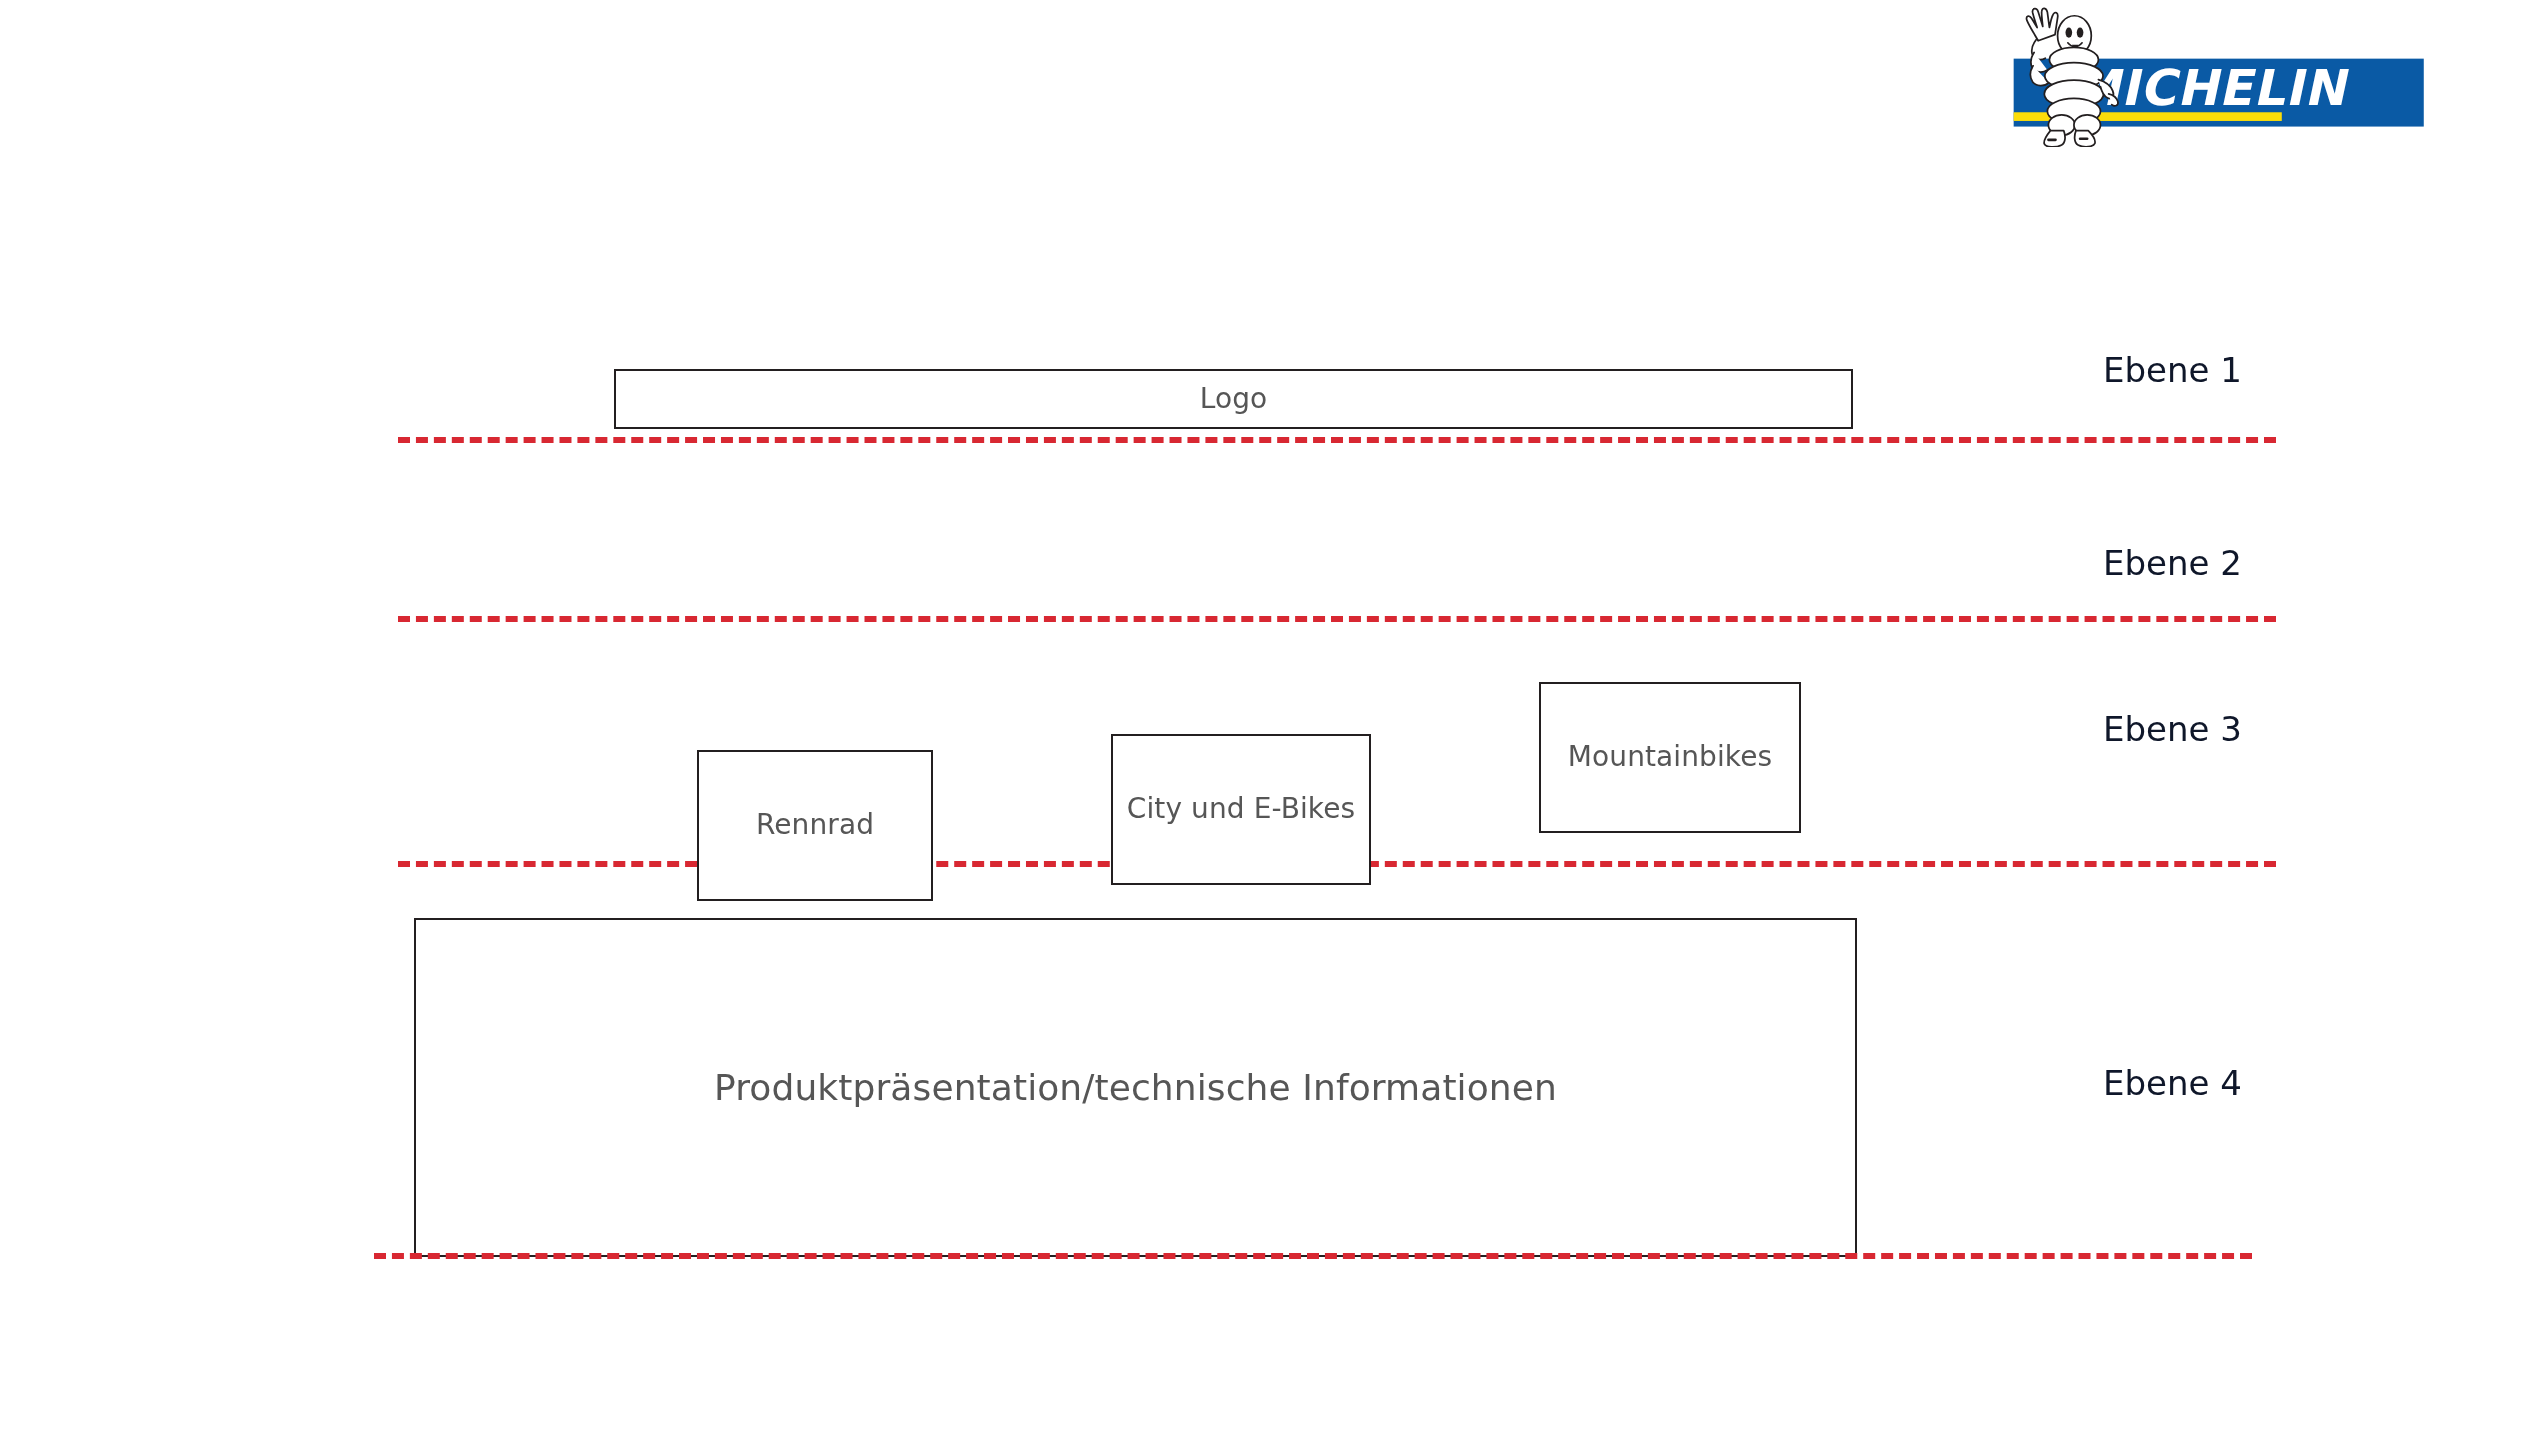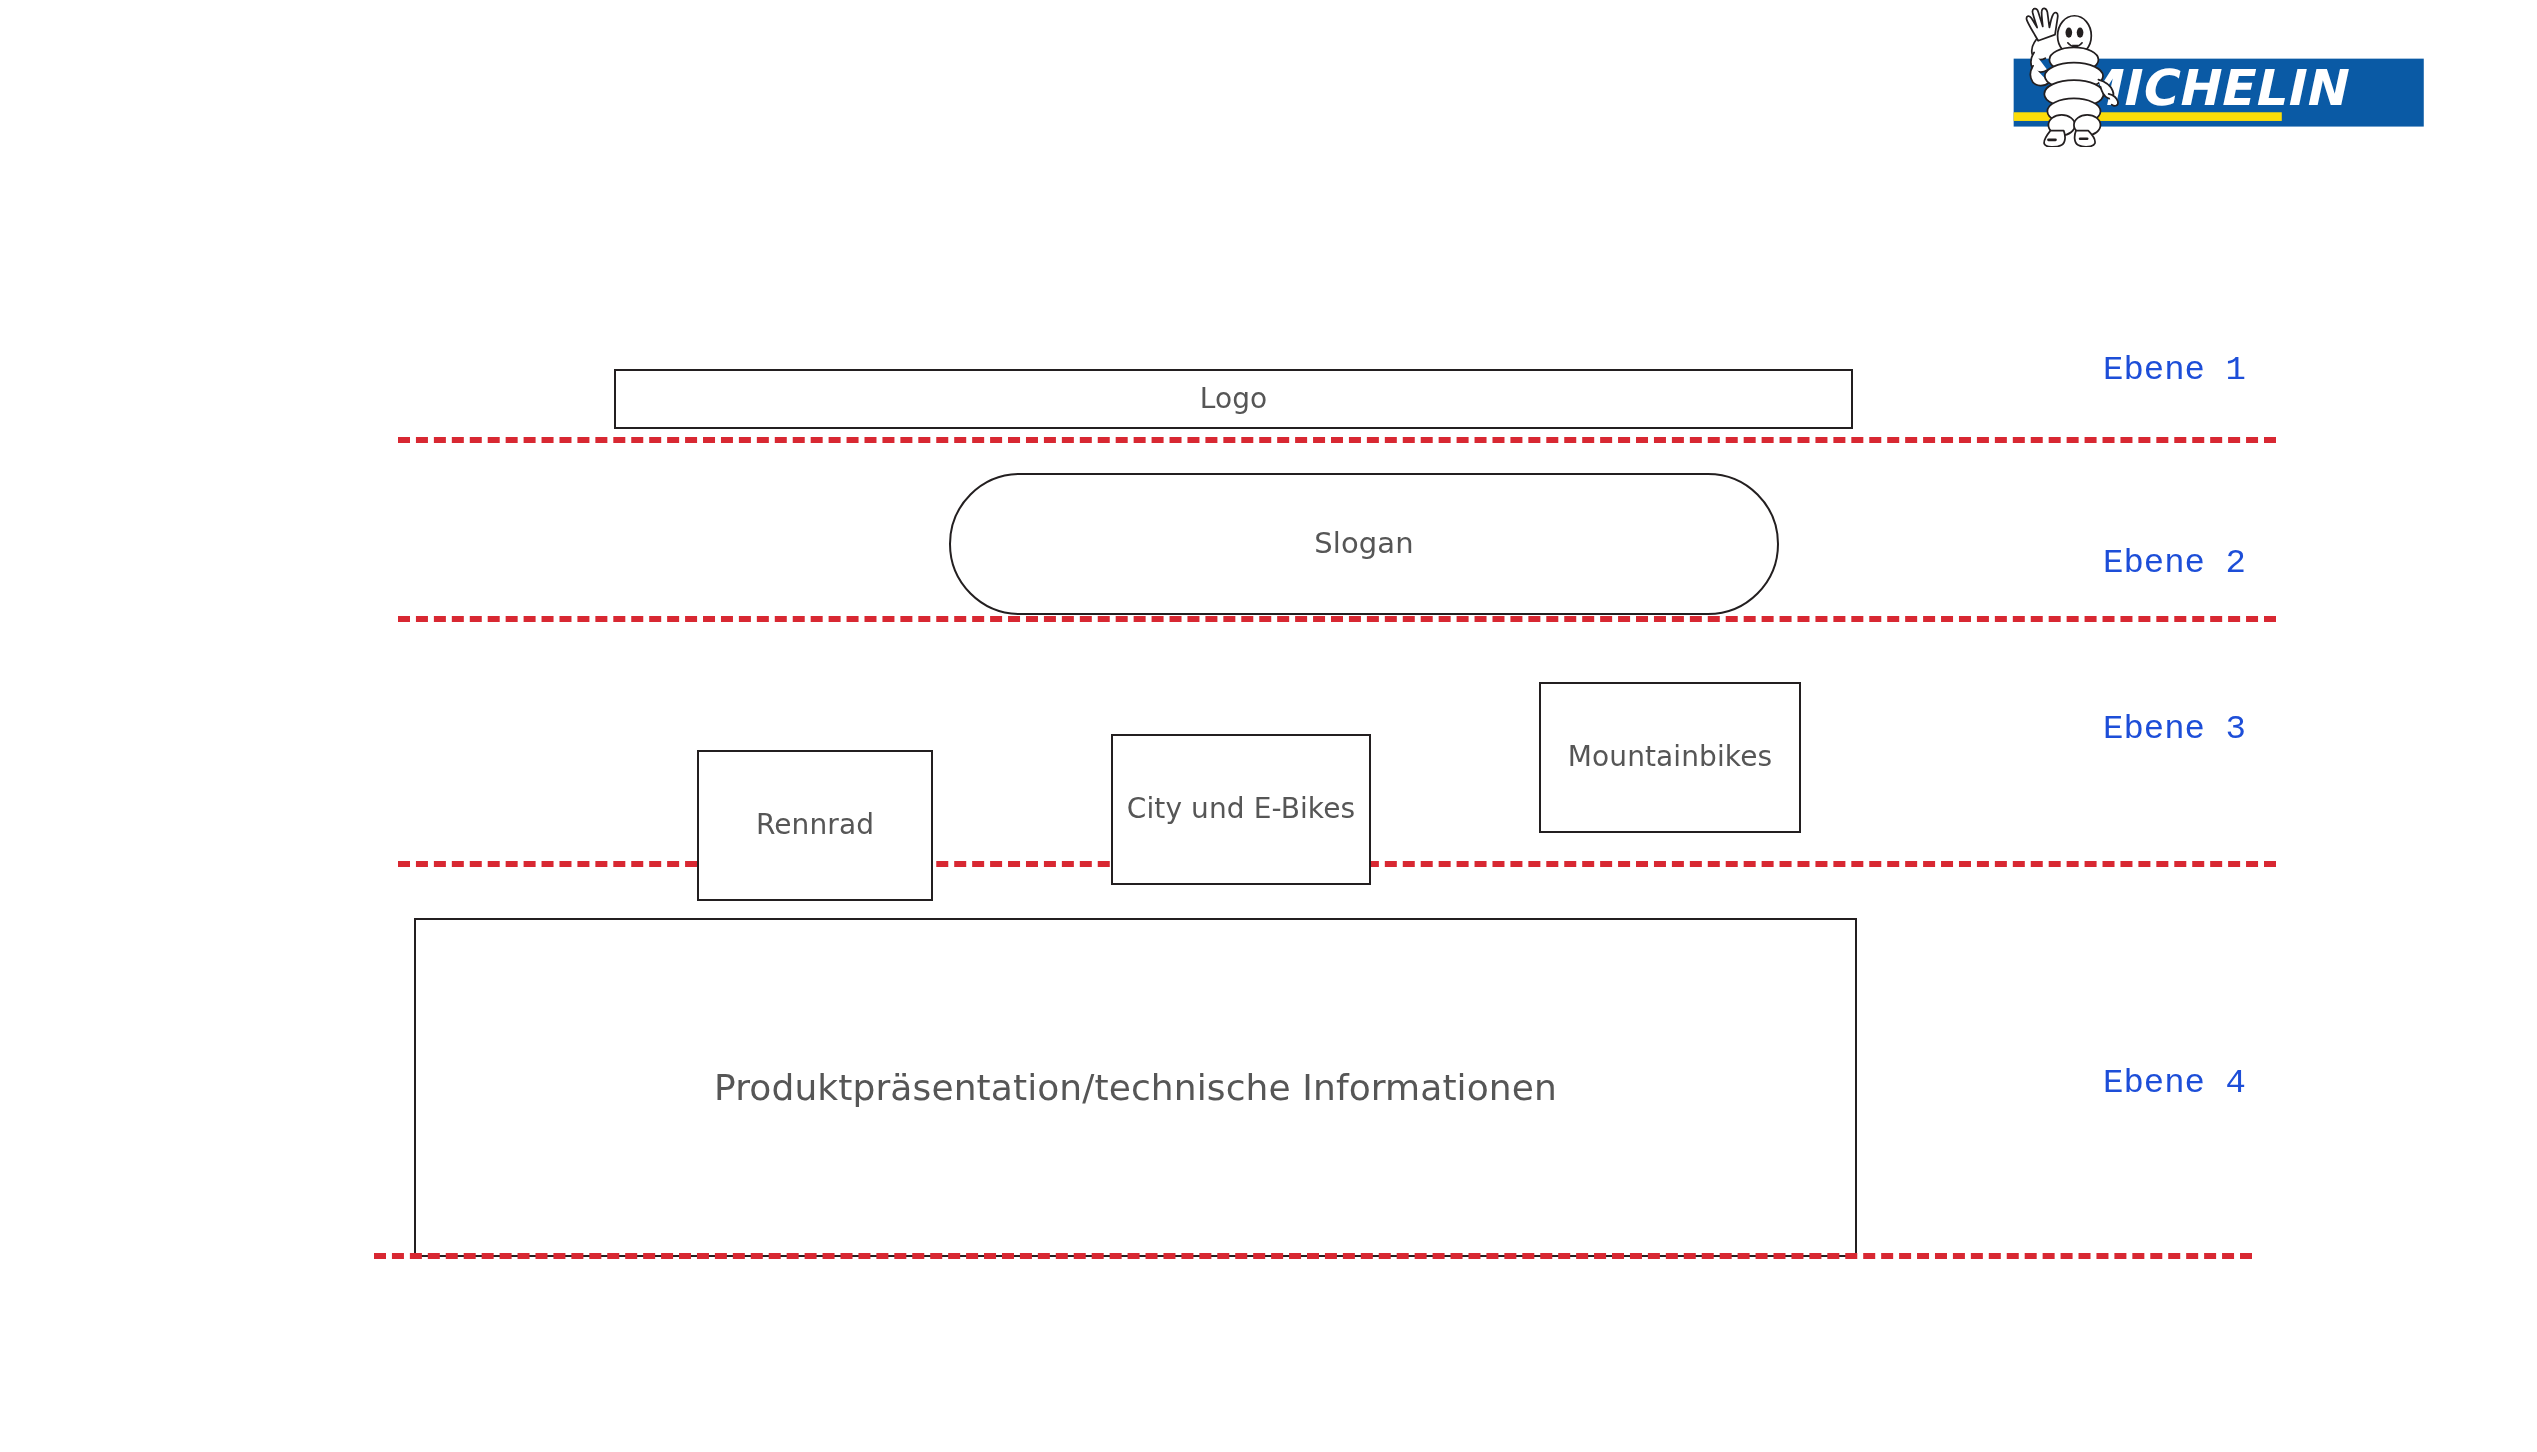--- a/index.html
+++ b/index.html
@@ -69,25 +69,24 @@
     border-top: 6.6px dashed #d82832;
   }
   #divider-1 { left: 398px; top: 437px;  width: 1878px; }
   #divider-2 { left: 398px; top: 616px; width: 1878px; }
   #divider-3 { left: 398px; top: 861px; width: 1878px; }
   #divider-4 { left: 374px; top: 1253px; width: 1878px; }
 
   
   .level-label {
     position: absolute;
-    color: #1d4ed8;
+    color: #0f172a;
     font-size: 34px;
     line-height: 1;
     white-space: nowrap;
-    font-family: Liberation Mono, monospace;
   }
   #level-label-0 { left: 2103px; top: 353px;  }
   #level-label-1 { left: 2103px; top: 546px; }
   #level-label-2 { left: 2103px; top: 712px; }
   #level-label-3 { left: 2103px; top: 1066px; }
 </style>
 </head>
 <body>
 
 <div class="canvas">
@@ -145,23 +144,20 @@
   </div>
 
   <div class="divider" id="divider-1"></div>
   <div class="divider" id="divider-2"></div>
   <div class="divider" id="divider-3"></div>
 
   <div class="shape" id="logo-box">
     <span class="shape-label">Logo</span>
   </div>
 
-  <div class="shape" id="slogan-box">
-    <span class="shape-label">Slogan</span>
-  </div>
 
   <div class="shape" id="cat-box-0">
     <span class="shape-label">Rennrad</span>
   </div>
   <div class="shape" id="cat-box-1">
     <span class="shape-label">City und E-Bikes</span>
   </div>
   <div class="shape" id="cat-box-2">
     <span class="shape-label">Mountainbikes</span>
   </div>

